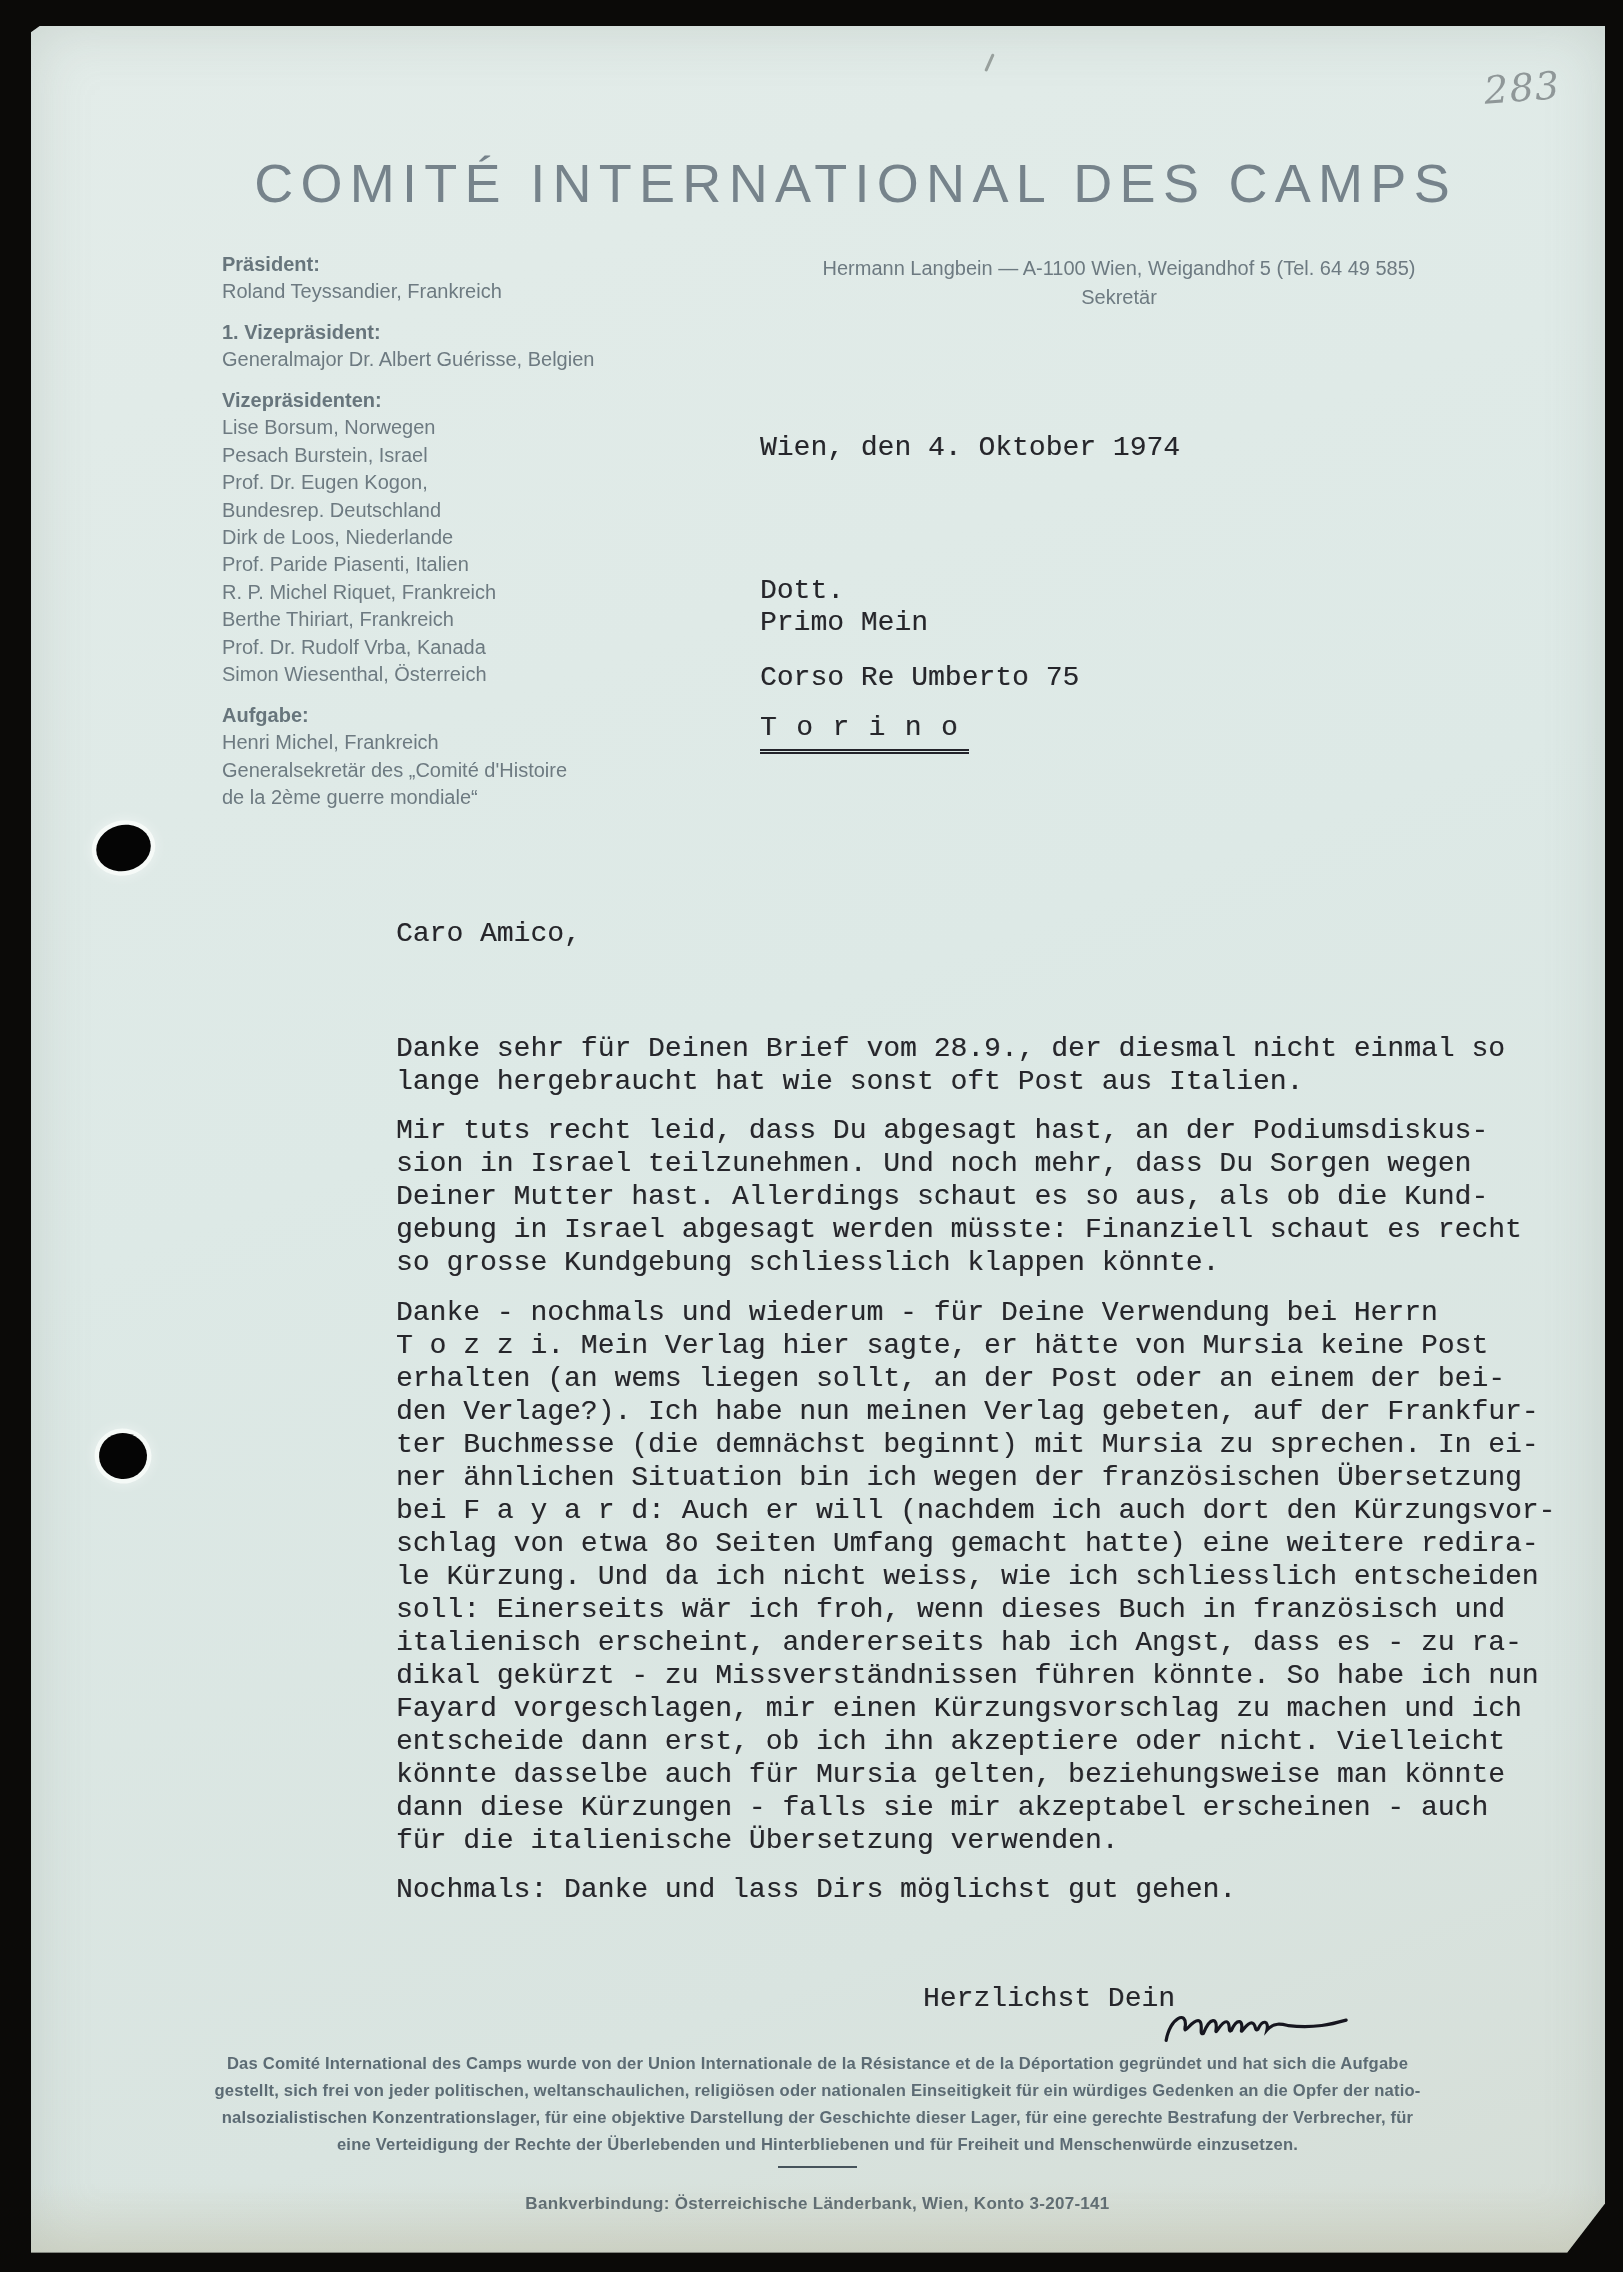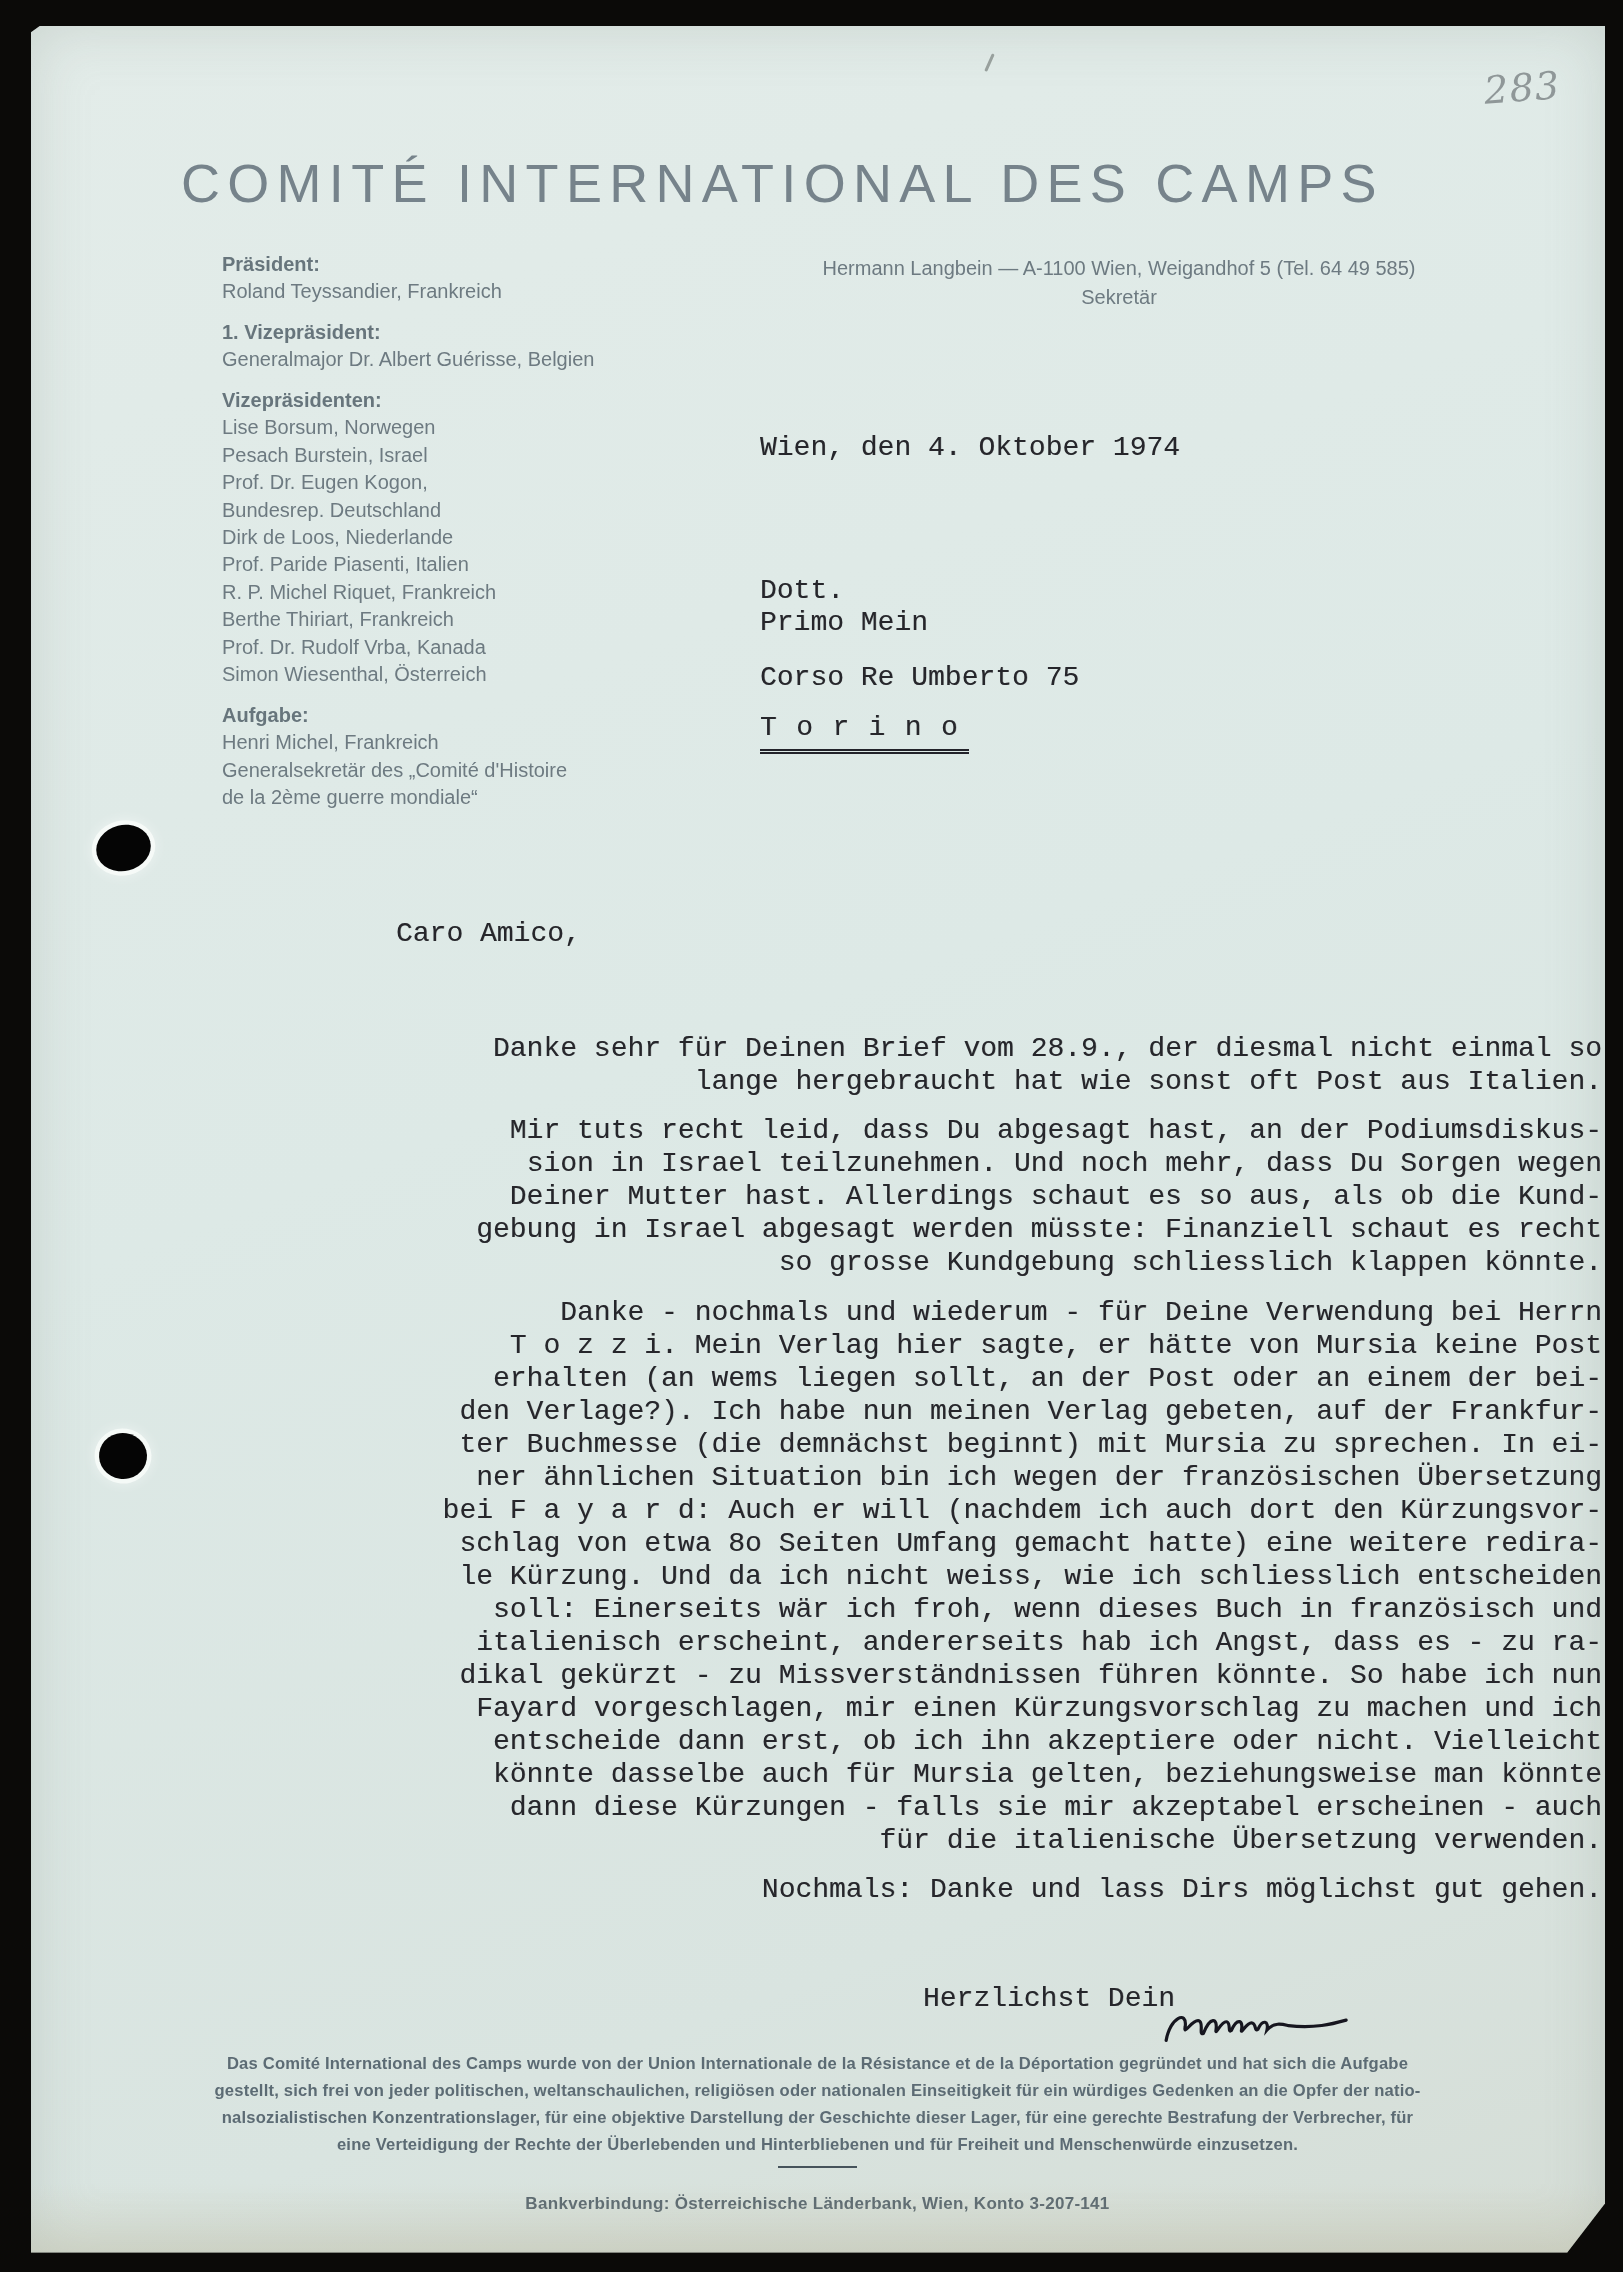--- a/index.html
+++ b/index.html
@@ -29,21 +29,21 @@
     font-size:38px;color:#8f9798;transform:rotate(-4deg);
     letter-spacing:1.3px;
   }
   .pencil-mark{
     position:absolute;left:957px;top:27px;width:2.6px;height:19px;
     background:#98a09d;transform:rotate(24deg);border-radius:1.3px;
   }
   
   .title{
     position:absolute;left:150px;top:126px;width:1276px;
-    text-align:left;
+    text-align:right;
     font-size:54px;font-weight:400;letter-spacing:0.135em;
     color:#76838b;white-space:nowrap;
   }
   .officers{
     position:absolute;left:191px;top:225px;width:510px;
     text-align:left;color:#6d7a81;font-size:20px;line-height:27.4px;
   }
   .officer-heading{font-weight:bold;margin-top:13.4px;color:#67757c;}
   .officer-heading:first-child{margin-top:0;}
   .officer-member{white-space:pre-line;}
@@ -63,21 +63,21 @@
   .addr-line:nth-child(3){margin-top:23px;}
   .addr-line:nth-child(4){margin-top:18px;}
   .addr-line.underlined span{
     display:inline-block;letter-spacing:1.3px;
     border-bottom:5.1px double #23232a;
     padding:0 10.2px 5.7px 0;
   }
   .salutation{position:absolute;left:365px;top:892px;font-size:28px;}
   .letter-body{position:absolute;left:365px;top:1006px;width:1206px;font-size:28px;}
   .para{margin-bottom:16.6px;}
-  .tline{line-height:33px;white-space:pre;text-align:right;}
+  .tline{line-height:33px;white-space:pre;}
   .struck{
     font-weight:bold;letter-spacing:-0.6px;
     text-shadow:1px 0 0 currentColor,0.4px 0.4px 0 rgba(25,25,30,0.5);
   }
   .closing{position:absolute;left:892px;top:1957px;font-size:28px;}
   .signature{position:absolute;left:1128px;top:1970px;}
   
   .footer{
     position:absolute;left:38px;top:2024px;width:1497px;
     text-align:center;font-size:16.6px;line-height:27px;

